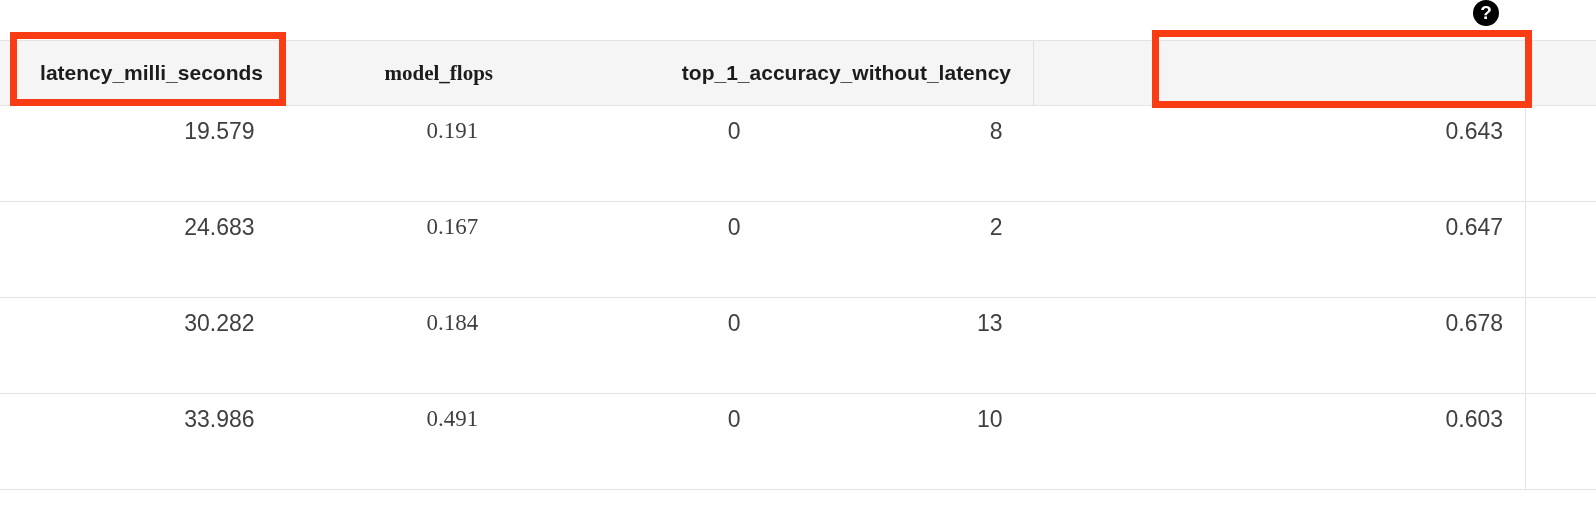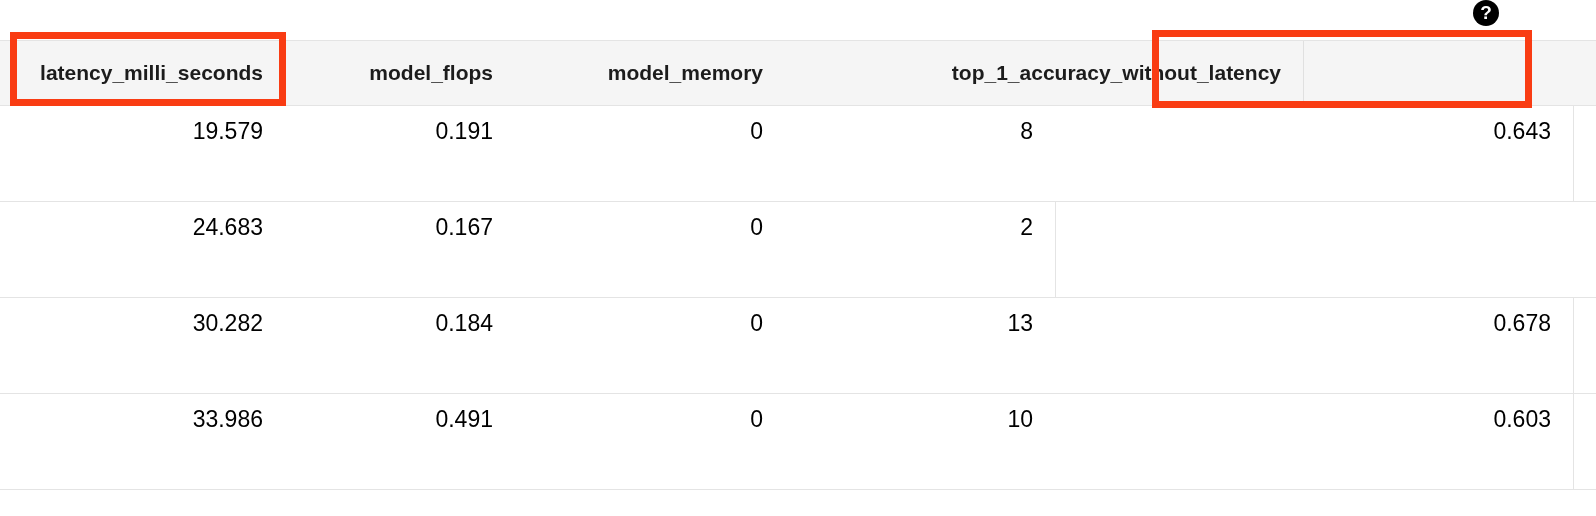--- a/index.html
+++ b/index.html
@@ -84,30 +84,31 @@
     box-sizing: border-box;
   }
   .data-cell {
     display: flex;
     align-items: flex-start;
     justify-content: flex-end;
     box-sizing: border-box;
     padding-right: 22px;
     padding-top: 12px;
     font-size: 23px;
-    color: #000000;
+    color: #404040;
     white-space: nowrap;
+    padding-left: 48px;
   }
   .data-cell.tail {
     border-left: 1px solid #e4e4e4;
   }
 
   
   .c0 { width: 285px; }
-  .c1 { width: 230px; }
+  .c1 { width: 230px; font-family: Liberation Serif, serif; }
   .c2 { width: 270px; }
   .c3 { width: 270px; }
   .c4 { width: 518px; text-align: center; }
   .c5 { width: 23px; }
 
   
   .annot {
     position: absolute;
     border: 7px solid #f93c13;
     box-sizing: border-box;
@@ -123,39 +124,39 @@
 
   <div class="help-strip">
     <div class="help-icon">?</div>
   </div>
 
   <div class="table">
 
     <div class="header-row">
       <div class="header-cell c0">latency_milli_seconds</div>
       <div class="header-cell c1">model_flops</div>
-      <div class="header-cell c2">model_memory</div>
       <div class="header-cell c4">top_1_accuracy_without_latency</div>
       <div class="header-cell c5 tail"></div>
     </div>
 
     <div class="data-row">
       <div class="data-cell c0">19.579</div>
       <div class="data-cell c1">0.191</div>
       <div class="data-cell c2">0</div>
       <div class="data-cell c3">8</div>
       <div class="data-cell c4">0.643</div>
       <div class="data-cell c5 tail"></div>
     </div>
 
     <div class="data-row">
       <div class="data-cell c0">24.683</div>
       <div class="data-cell c1">0.167</div>
       <div class="data-cell c2">0</div>
       <div class="data-cell c3">2</div>
+      <div class="data-cell c4">0.647</div>
       <div class="data-cell c5 tail"></div>
     </div>
 
     <div class="data-row">
       <div class="data-cell c0">30.282</div>
       <div class="data-cell c1">0.184</div>
       <div class="data-cell c2">0</div>
       <div class="data-cell c3">13</div>
       <div class="data-cell c4">0.678</div>
       <div class="data-cell c5 tail"></div>

